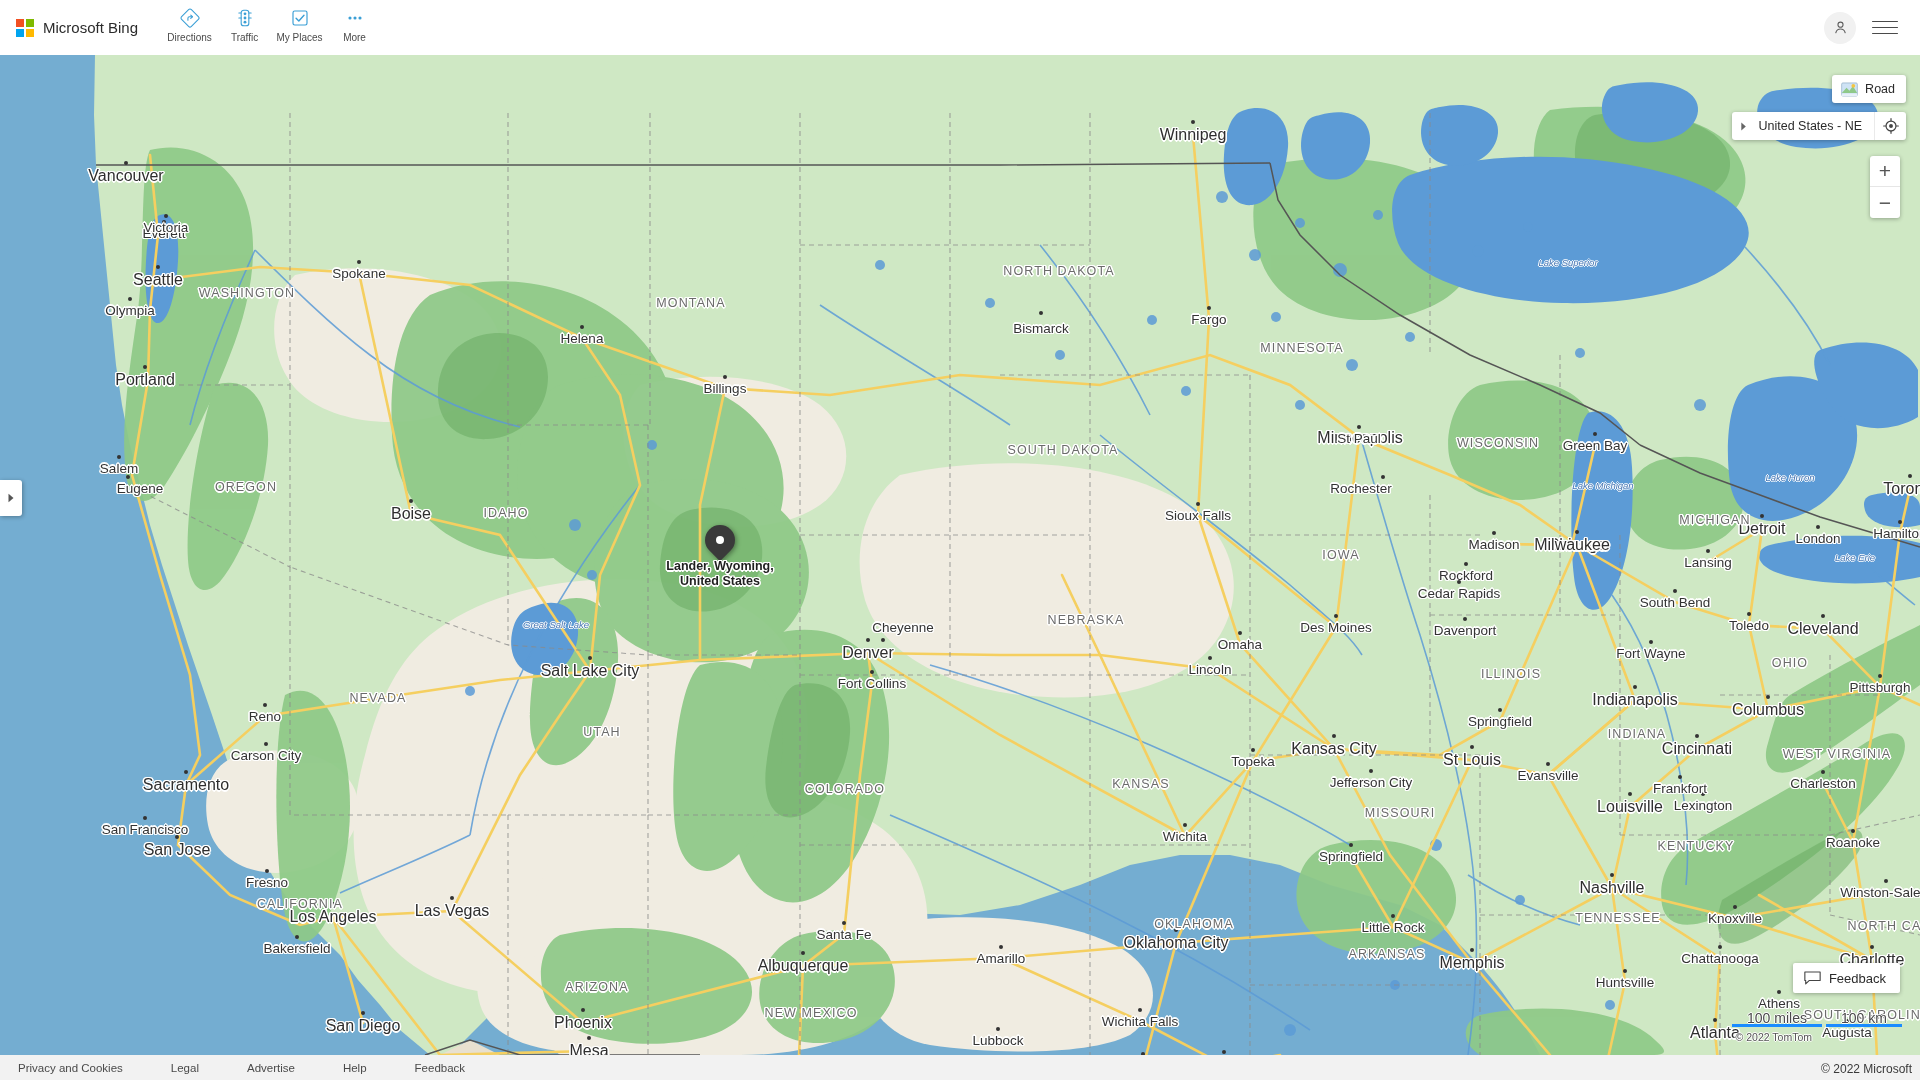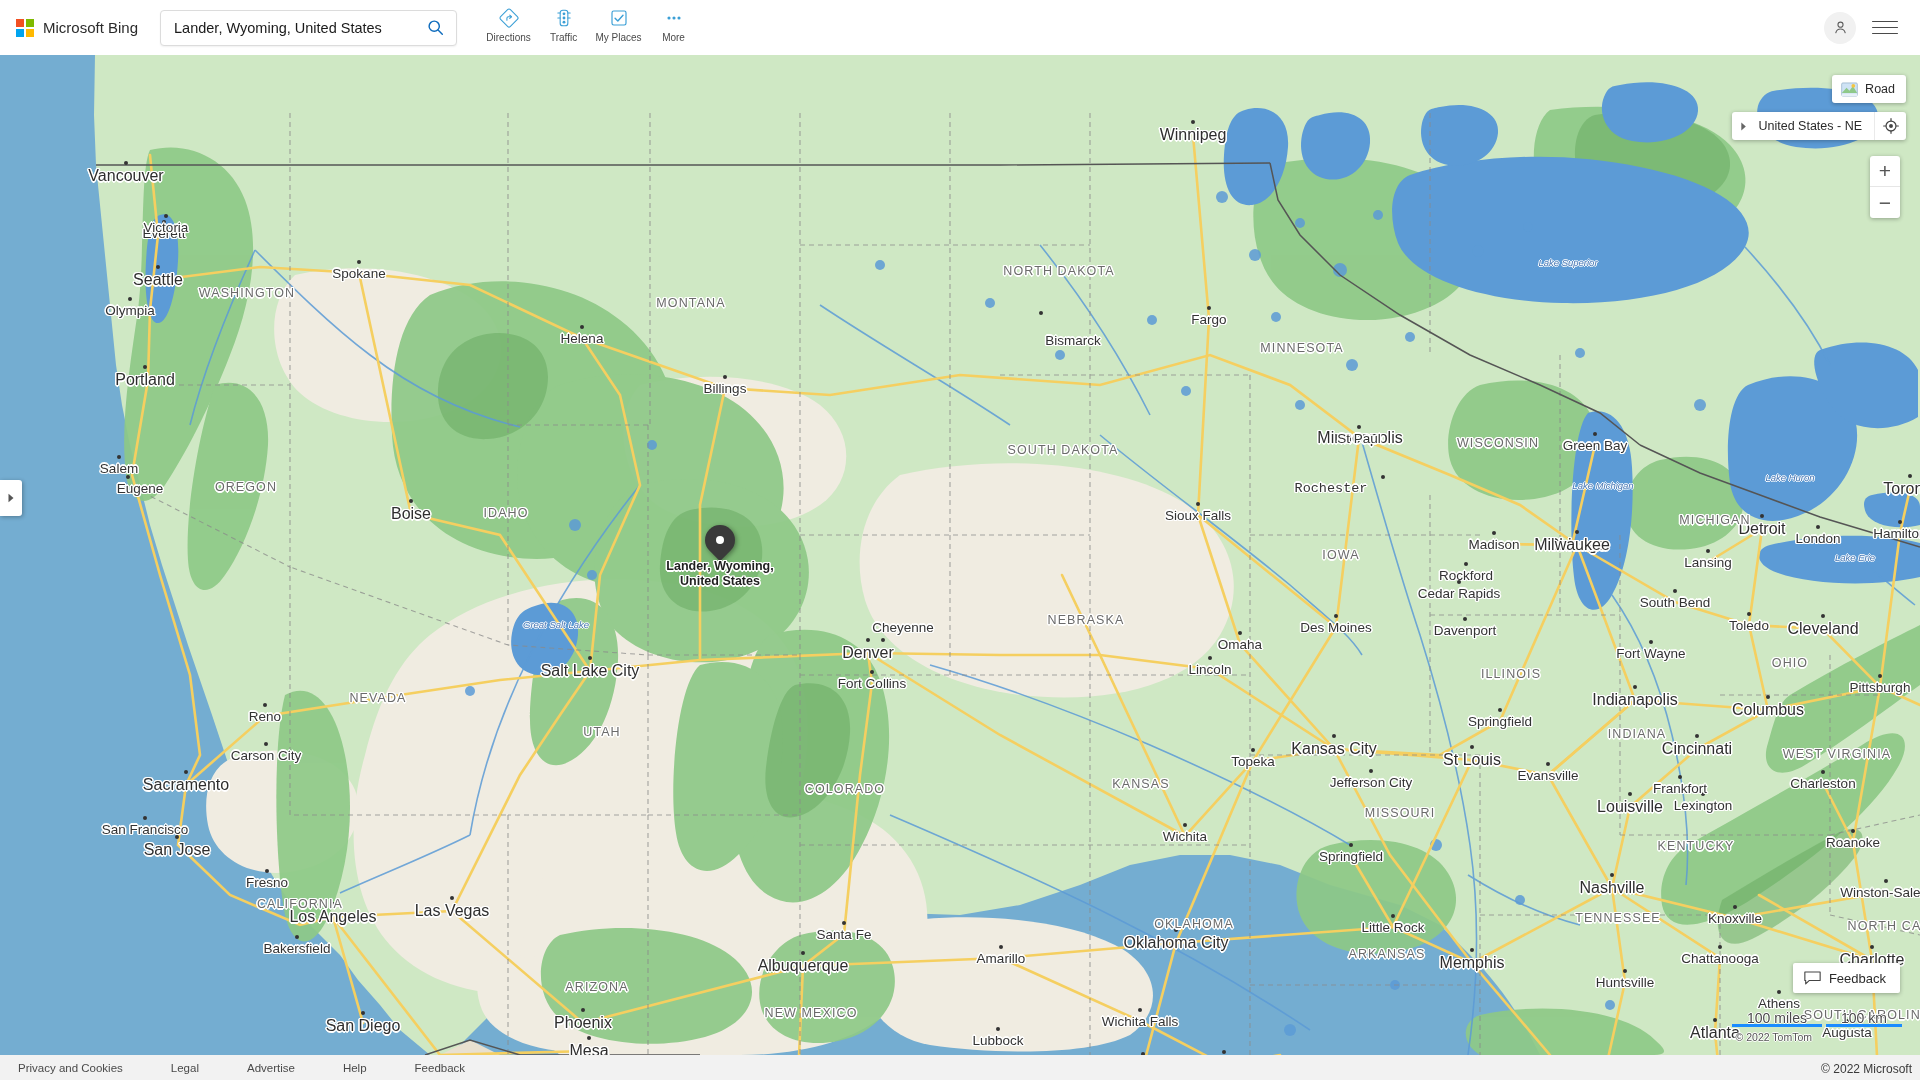--- a/index.html
+++ b/index.html
@@ -172,29 +172,20 @@
   <div id="brand">
     <span class="ms-logo">
       <i></i>
         <i></i>
         <i></i>
         <i></i>
     </span>
     <span id="brand-text">Microsoft Bing</span>
   </div>
 
-  <div id="searchbar">
-    <input id="search-input" type="text" value="Lander, Wyoming, United States" style="">
-    <button id="search-btn">
-      <svg width="17" height="17" viewBox="0 0 20 20">
-        <circle cx="8.5" cy="8.5" r="6" fill="none" stroke="#0f6cbd" stroke-width="1.7"></circle>
-        <line x1="13" y1="13" x2="18" y2="18" stroke="#0f6cbd" stroke-width="1.7" stroke-linecap="round"></line>
-      </svg>
-    </button>
-  </div>
 
   <div id="toolbar">
     <div class="tool">
       <span class="glyph">
         <svg width="20" height="20" viewBox="0 0 24 24">
           <rect x="3.7" y="3.7" width="16.6" height="16.6" rx="2.4" transform="rotate(45 12 12)" fill="none" stroke="#3b9fd6" stroke-width="1.3"></rect>
           <path d="M9.5 14.6v-2.4a1.7 1.7 0 0 1 1.7-1.7h3.4" fill="none" stroke="#3b9fd6" stroke-width="1.3" stroke-linecap="round"></path>
           <path d="M12.9 8.6l2.1 1.9-2.1 1.9" fill="none" stroke="#3b9fd6" stroke-width="1.3" stroke-linecap="round" stroke-linejoin="round"></path>
         </svg>
       </span>
@@ -661,21 +652,21 @@
       <div class="maplabel lb-city-md" style="left: 119px; top: 413px;">Salem</div>
       <div class="citydot" style="left: 128px; top: 422px;"></div>
       <div class="maplabel lb-city-md" style="left: 128px; top: 433px; padding-left: 24px;">Eugene</div>
       <div class="citydot" style="left: 725px; top: 322px;"></div>
       <div class="maplabel lb-city-md" style="left: 725px; top: 333px;">Billings</div>
       <div class="citydot" style="left: 1209px; top: 253px;"></div>
       <div class="maplabel lb-city-md" style="left: 1209px; top: 264px;">Fargo</div>
       <div class="citydot" style="left: 1359px; top: 372px;"></div>
       <div class="maplabel lb-city-md" style="left: 1359px; top: 383px;">St Paul</div>
       <div class="citydot" style="left: 1383px; top: 422px;"></div>
-      <div class="maplabel lb-city-md" style="left: 1331px; top: 433px; font-family: Liberation Mono, monospace;">Rochester</div>
+      <div class="maplabel lb-city-md" style="left: 1361px; top: 433px;">Rochester</div>
       <div class="citydot" style="left: 1198px; top: 449px;"></div>
       <div class="maplabel lb-city-md" style="left: 1198px; top: 460px;">Sioux Falls</div>
       <div class="citydot" style="left: 1336px; top: 561px;"></div>
       <div class="maplabel lb-city-md" style="left: 1336px; top: 572px;">Des Moines</div>
       <div class="citydot" style="left: 1240px; top: 578px;"></div>
       <div class="maplabel lb-city-md" style="left: 1240px; top: 589px;">Omaha</div>
       <div class="citydot" style="left: 1210px; top: 603px;"></div>
       <div class="maplabel lb-city-md" style="left: 1210px; top: 614px;">Lincoln</div>
       <div class="citydot" style="left: 1494px; top: 478px;"></div>
       <div class="maplabel lb-city-md" style="left: 1494px; top: 489px;">Madison</div>
@@ -751,21 +742,21 @@
       <div class="maplabel lb-city-md" style="left: 1703px; top: 750px;">Lexington</div>
       <div class="citydot" style="left: 1680px; top: 722px;"></div>
       <div class="maplabel lb-city-md" style="left: 1680px; top: 733px;">Frankfort</div>
       <div class="citydot" style="left: 1853px; top: 776px;"></div>
       <div class="maplabel lb-city-md" style="left: 1853px; top: 787px;">Roanoke</div>
       <div class="citydot" style="left: 1880px; top: 621px;"></div>
       <div class="maplabel lb-city-md" style="left: 1880px; top: 632px;">Pittsburgh</div>
       <div class="citydot" style="left: 1823px; top: 717px;"></div>
       <div class="maplabel lb-city-md" style="left: 1823px; top: 728px;">Charleston</div>
       <div class="citydot" style="left: 1041px; top: 258px;"></div>
-      <div class="maplabel lb-city-md" style="left: 1041px; top: 285px; margin-left: 32px;">Bismarck</div>
+      <div class="maplabel lb-city-md" style="left: 1041px; top: 273px;">Bismarck</div>
       <div class="citydot" style="left: 582px; top: 272px;"></div>
       <div class="maplabel lb-city-md" style="left: 582px; top: 283px;">Helena</div>
       <div class="citydot" style="left: 130px; top: 244px;"></div>
       <div class="maplabel lb-city-md" style="left: 130px; top: 255px;">Olympia</div>
       <div class="citydot" style="left: 166px; top: 161px;"></div>
       <div class="maplabel lb-city-md" style="left: 166px; top: 172px;">Victoria</div>
       <div class="maplabel lb-state" style="left: 247px; top: 238px;">WASHINGTON</div>
       <div class="maplabel lb-state" style="left: 246px; top: 432px;">OREGON</div>
       <div class="maplabel lb-state" style="left: 691px; top: 248px;">MONTANA</div>
       <div class="maplabel lb-state" style="left: 506px; top: 458px;">IDAHO</div>

